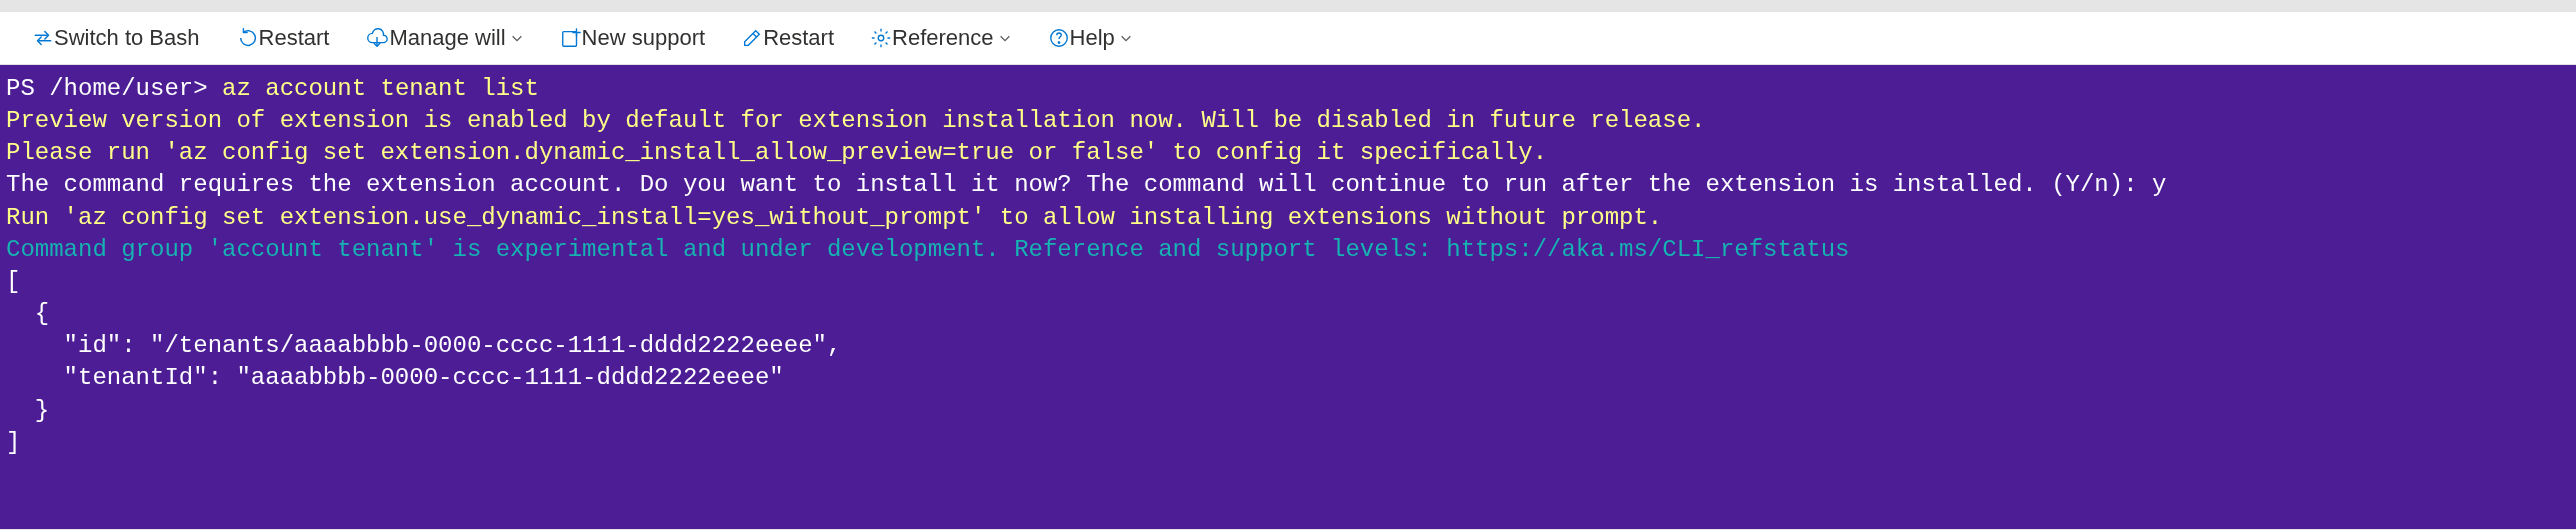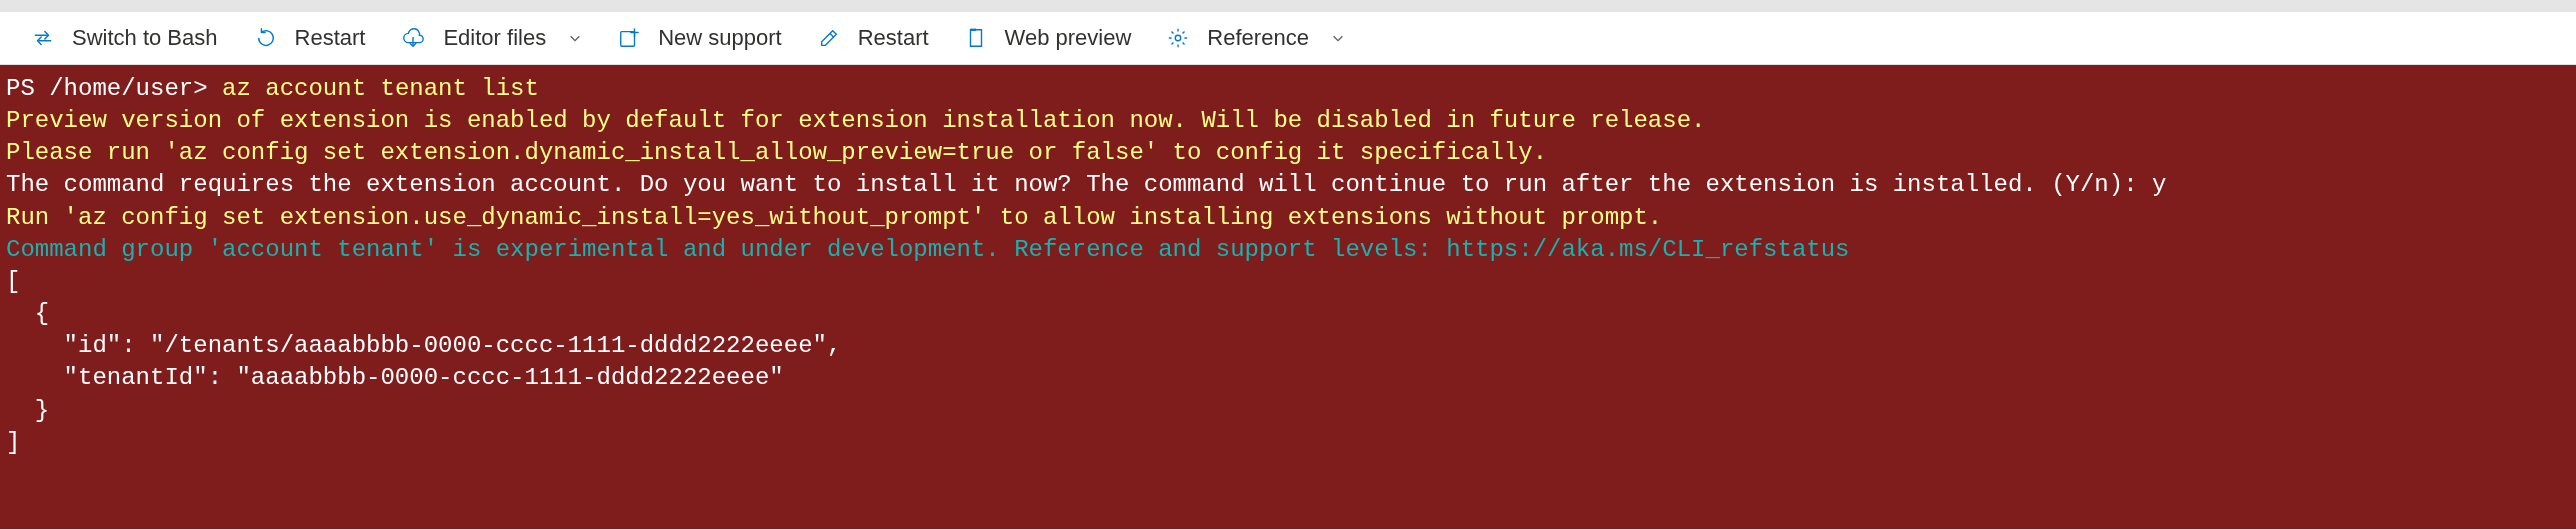--- a/index.html
+++ b/index.html
@@ -8,28 +8,28 @@
     .topbar { background: #e5e5e5; height: 12px; }
 
     .toolbar {
       display: flex; align-items: center; background: #ffffff;
       height: 53px; padding: 0 14px; border-bottom: 1px solid #e1e1e1;
       font-size: 22px; color: #323130;
     }
     .toolbar-item {
       display: inline-flex; align-items: center;
       padding: 0 18px; height: 53px; cursor: pointer;
-      gap: 18px; white-space: nowrap;
+      gap: 0; white-space: nowrap;
     }
     .toolbar-sep { width: 1px; height: 30px; }
     .icon { display: inline-flex; align-items: center; justify-content: center; }
     .chev { margin-left: 4px; }
 
     .terminal {
-      background: #7f1d1d; color: #ffffff;
+      background: #4c1d95; color: #ffffff;
       font-family: "Consolas", "Courier New", monospace;
       font-size: 24px; line-height: 1.34;
       padding: 8px 6px 16px 6px; white-space: pre;
       min-height: 464px;
     }
     .prompt-prefix { color: #ffffff; }
     .prompt-cmd { color: #ffff88; }
     .yellow { color: #ffff88; }
     .white { color: #ffffff; }
     .cyan { color: #17b2b2; }
@@ -66,21 +66,21 @@
   </div>
 
   <div class="toolbar-item">
     <span class="icon">
       <svg width="24" height="22" viewBox="0 0 26 22" fill="none" stroke="#0078d4" stroke-width="1.5">
         <path d="M8 16 A5 5 0 0 1 8 6 A6 6 0 0 1 20 8 A4 4 0 0 1 20 16 Z"></path>
         <path d="M13 10 L13 20"></path>
           <path d="M10 17 L13 20 L16 17" stroke-linecap="round" stroke-linejoin="round"></path>
       </svg>
     </span>
-    <span>Editor files</span>
+    <span>Manage will</span>
     <span class="icon chev">
       <svg width="14" height="14" viewBox="0 0 16 16" fill="none" stroke="#605e5c" stroke-width="1.5">
           <path d="M3 6 L8 11 L13 6"></path>
         </svg>
     </span>
   </div>
 
   <div class="toolbar-item">
     <span class="icon">
       <svg width="22" height="22" viewBox="0 0 24 24" fill="none" stroke="#0078d4" stroke-width="1.5">
@@ -94,45 +94,51 @@
   <div class="toolbar-item">
     <span class="icon">
       <svg width="22" height="22" viewBox="0 0 24 24" fill="none" stroke="#0078d4" stroke-width="1.5">
         <path d="M4 20 L4 16 L16 4 L20 8 L8 20 Z"></path>
           <path d="M13 7 L17 11"></path>
       </svg>
     </span>
     <span>Restart</span>
   </div>
 
-  <div class="toolbar-item">
-    <span class="icon">
-      <svg width="22" height="22" viewBox="0 0 24 24" fill="none" stroke="#0078d4" stroke-width="1.5">
-        <path d="M6 3 L18 3 L18 21 L6 21 Z"></path>
-          <path d="M6 3 L12 3" stroke-width="2.5"></path>
-      </svg>
-    </span>
-    <span>Web preview</span>
-  </div>
 
   <div class="toolbar-item">
     <span class="icon">
       <svg width="22" height="22" viewBox="0 0 24 24" fill="none" stroke="#0078d4" stroke-width="1.5">
         <circle cx="12" cy="12" r="3"></circle>
         <path d="M12 2 L12 5 M12 19 L12 22 M2 12 L5 12 M19 12 L22 12 M4.9 4.9 L7 7 M17 17 L19.1 19.1 M4.9 19.1 L7 17 M17 7 L19.1 4.9"></path>
       </svg>
     </span>
     <span>Reference</span>
     <span class="icon chev">
       <svg width="14" height="14" viewBox="0 0 16 16" fill="none" stroke="#605e5c" stroke-width="1.5">
           <path d="M3 6 L8 11 L13 6"></path>
         </svg>
     </span>
   </div>
 
+  <div class="toolbar-item">
+    <span class="icon">
+      <svg width="22" height="22" viewBox="0 0 24 24" fill="none" stroke="#0078d4" stroke-width="1.5">
+        <circle cx="12" cy="12" r="9"></circle>
+        <path d="M9.5 9a2.5 2.5 0 0 1 5 0c0 1.5-2.5 2-2.5 4"></path>
+          <circle cx="12" cy="17" r="0.8" fill="#0078d4"></circle>
+      </svg>
+    </span>
+    <span>Help</span>
+    <span class="icon chev">
+      <svg width="14" height="14" viewBox="0 0 16 16" fill="none" stroke="#605e5c" stroke-width="1.5">
+          <path d="M3 6 L8 11 L13 6"></path>
+        </svg>
+    </span>
+  </div>
 
 </div>
 
 <div class="terminal"><span class="prompt-prefix">PS /home/user&gt; </span><span class="prompt-cmd">az account tenant list</span>
 <span class="yellow">Preview version of extension is enabled by default for extension installation now. Will be disabled in future release.</span>
 <span class="yellow">Please run 'az config set extension.dynamic_install_allow_preview=true or false' to config it specifically.</span>
 <span class="white">The command requires the extension account. Do you want to install it now? The command will continue to run after the extension is installed. (Y/n): </span><span class="white">y</span>
 <span class="yellow">Run 'az config set extension.use_dynamic_install=yes_without_prompt' to allow installing extensions without prompt.</span>
 <span class="cyan">Command group 'account tenant' is experimental and under development. Reference and support levels: https://aka.ms/CLI_refstatus</span>
 <span class="white">[

